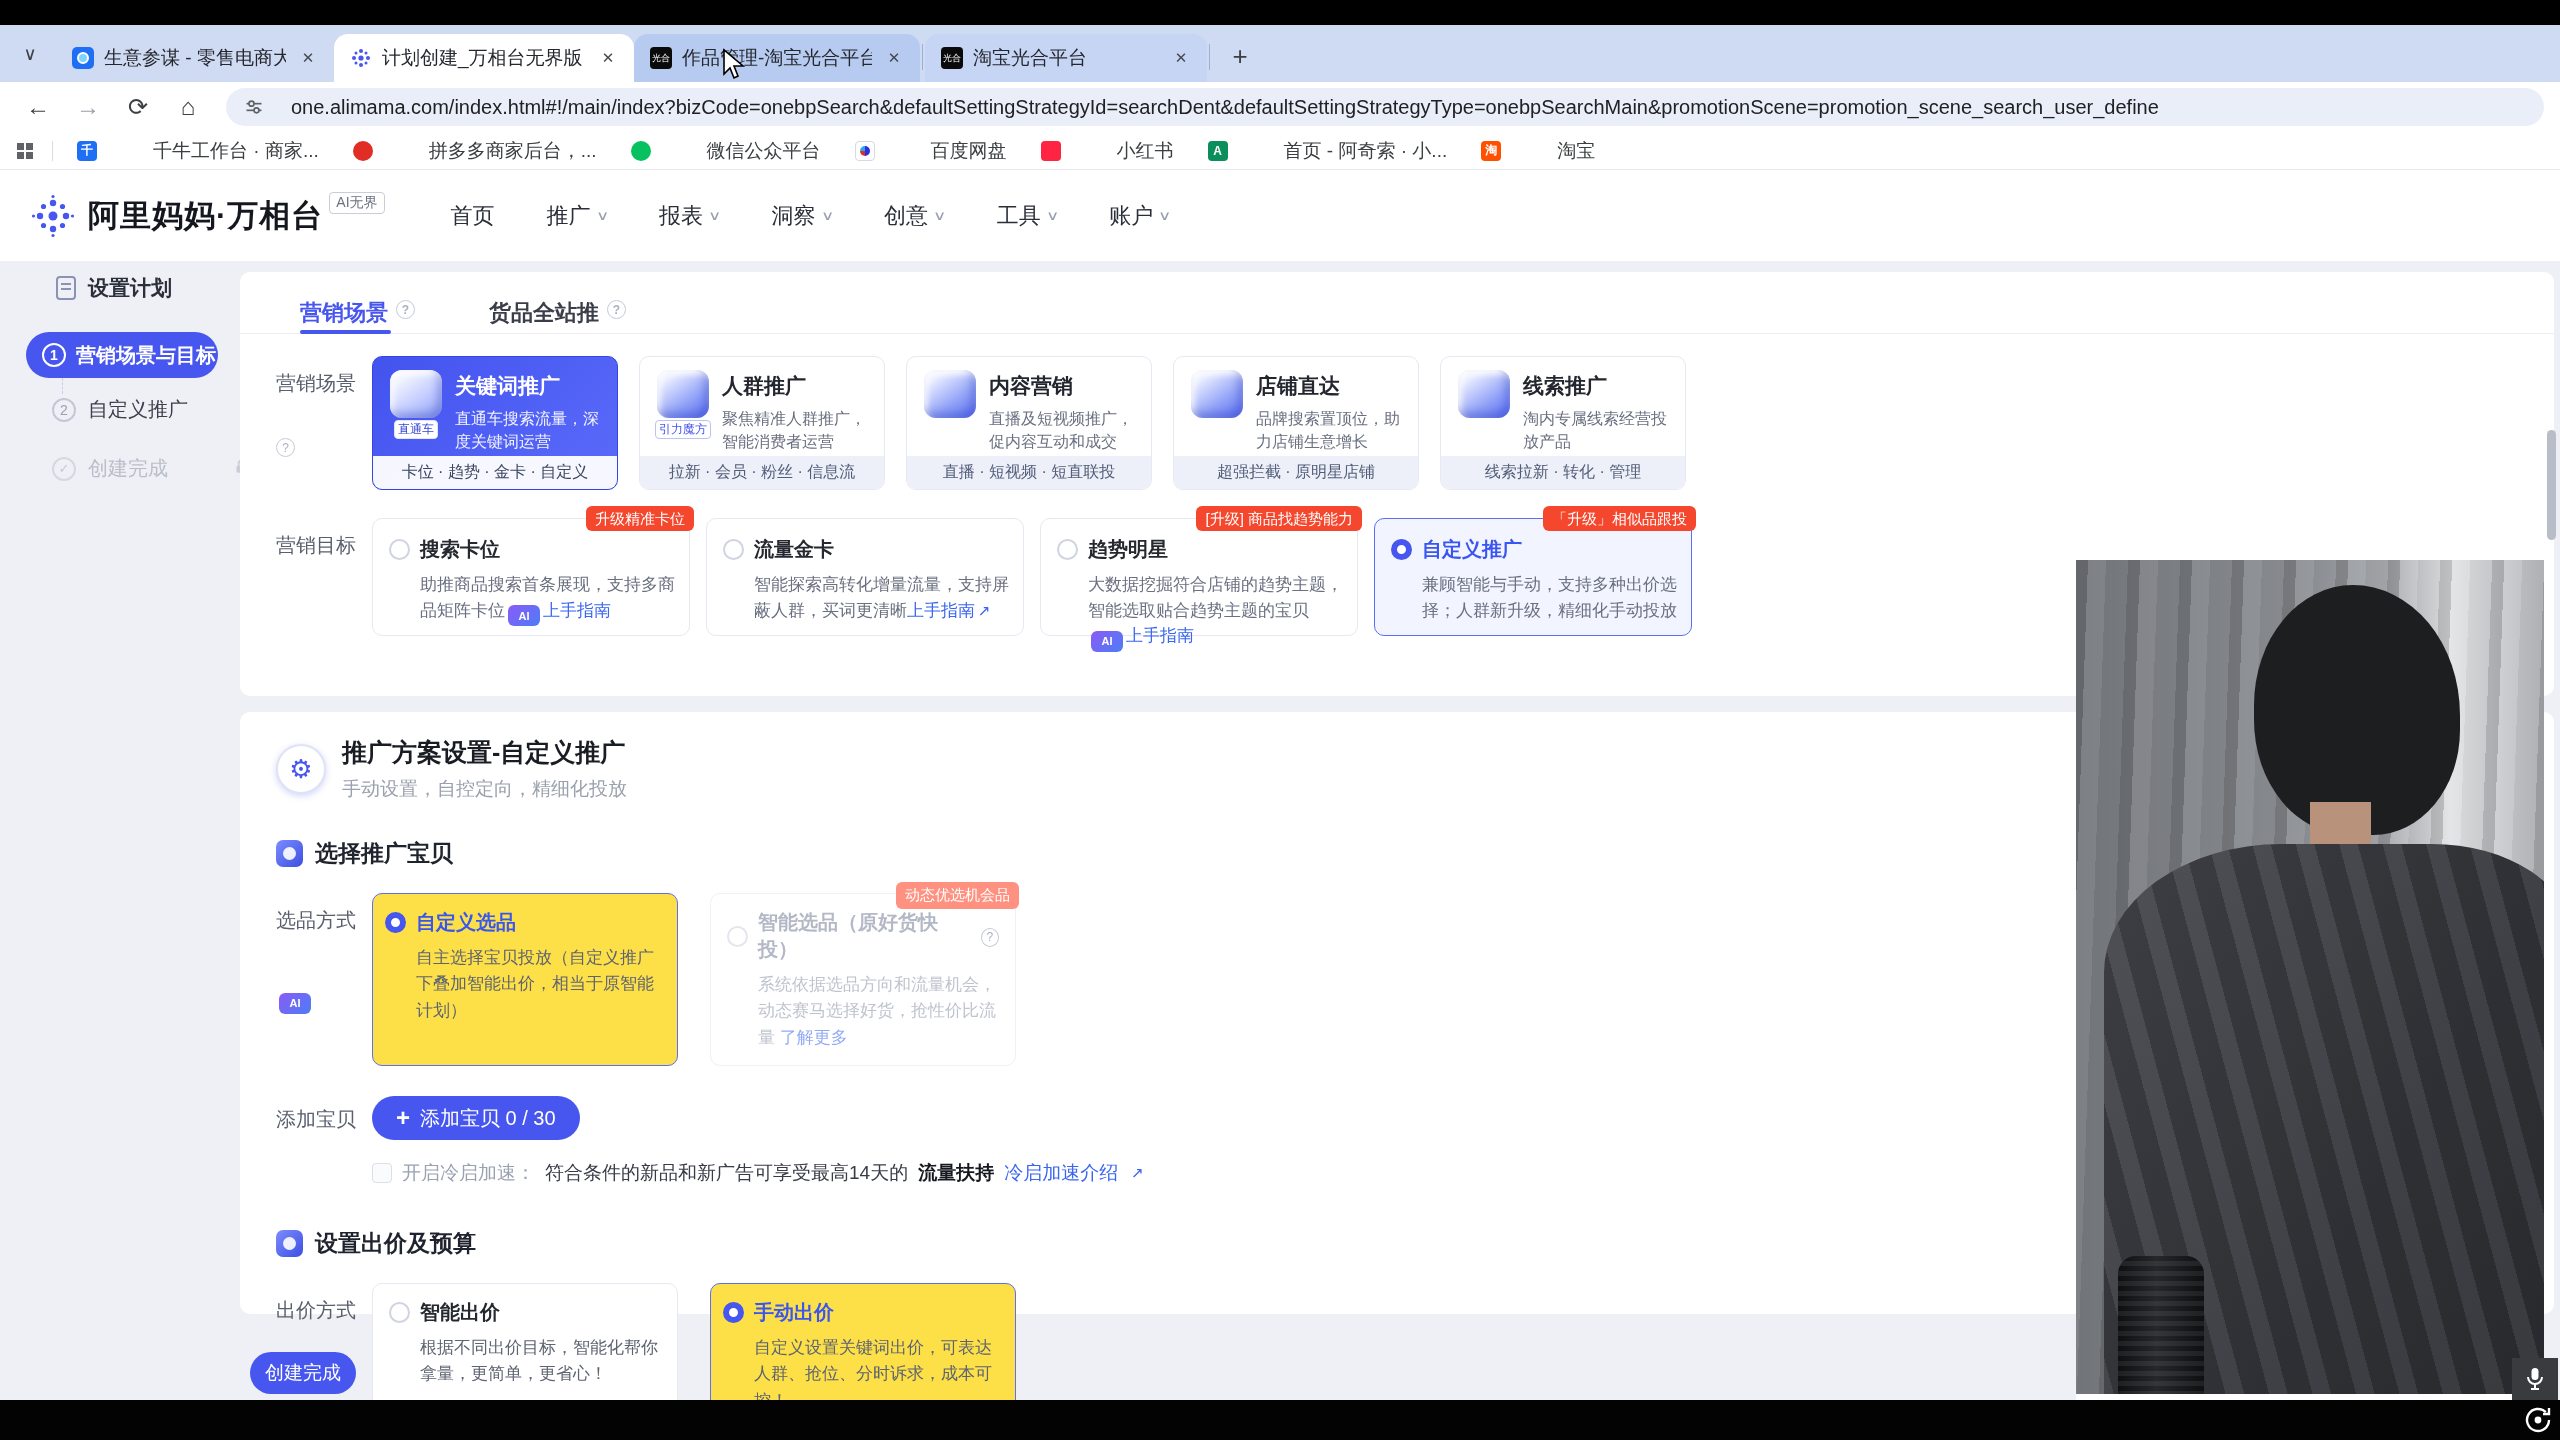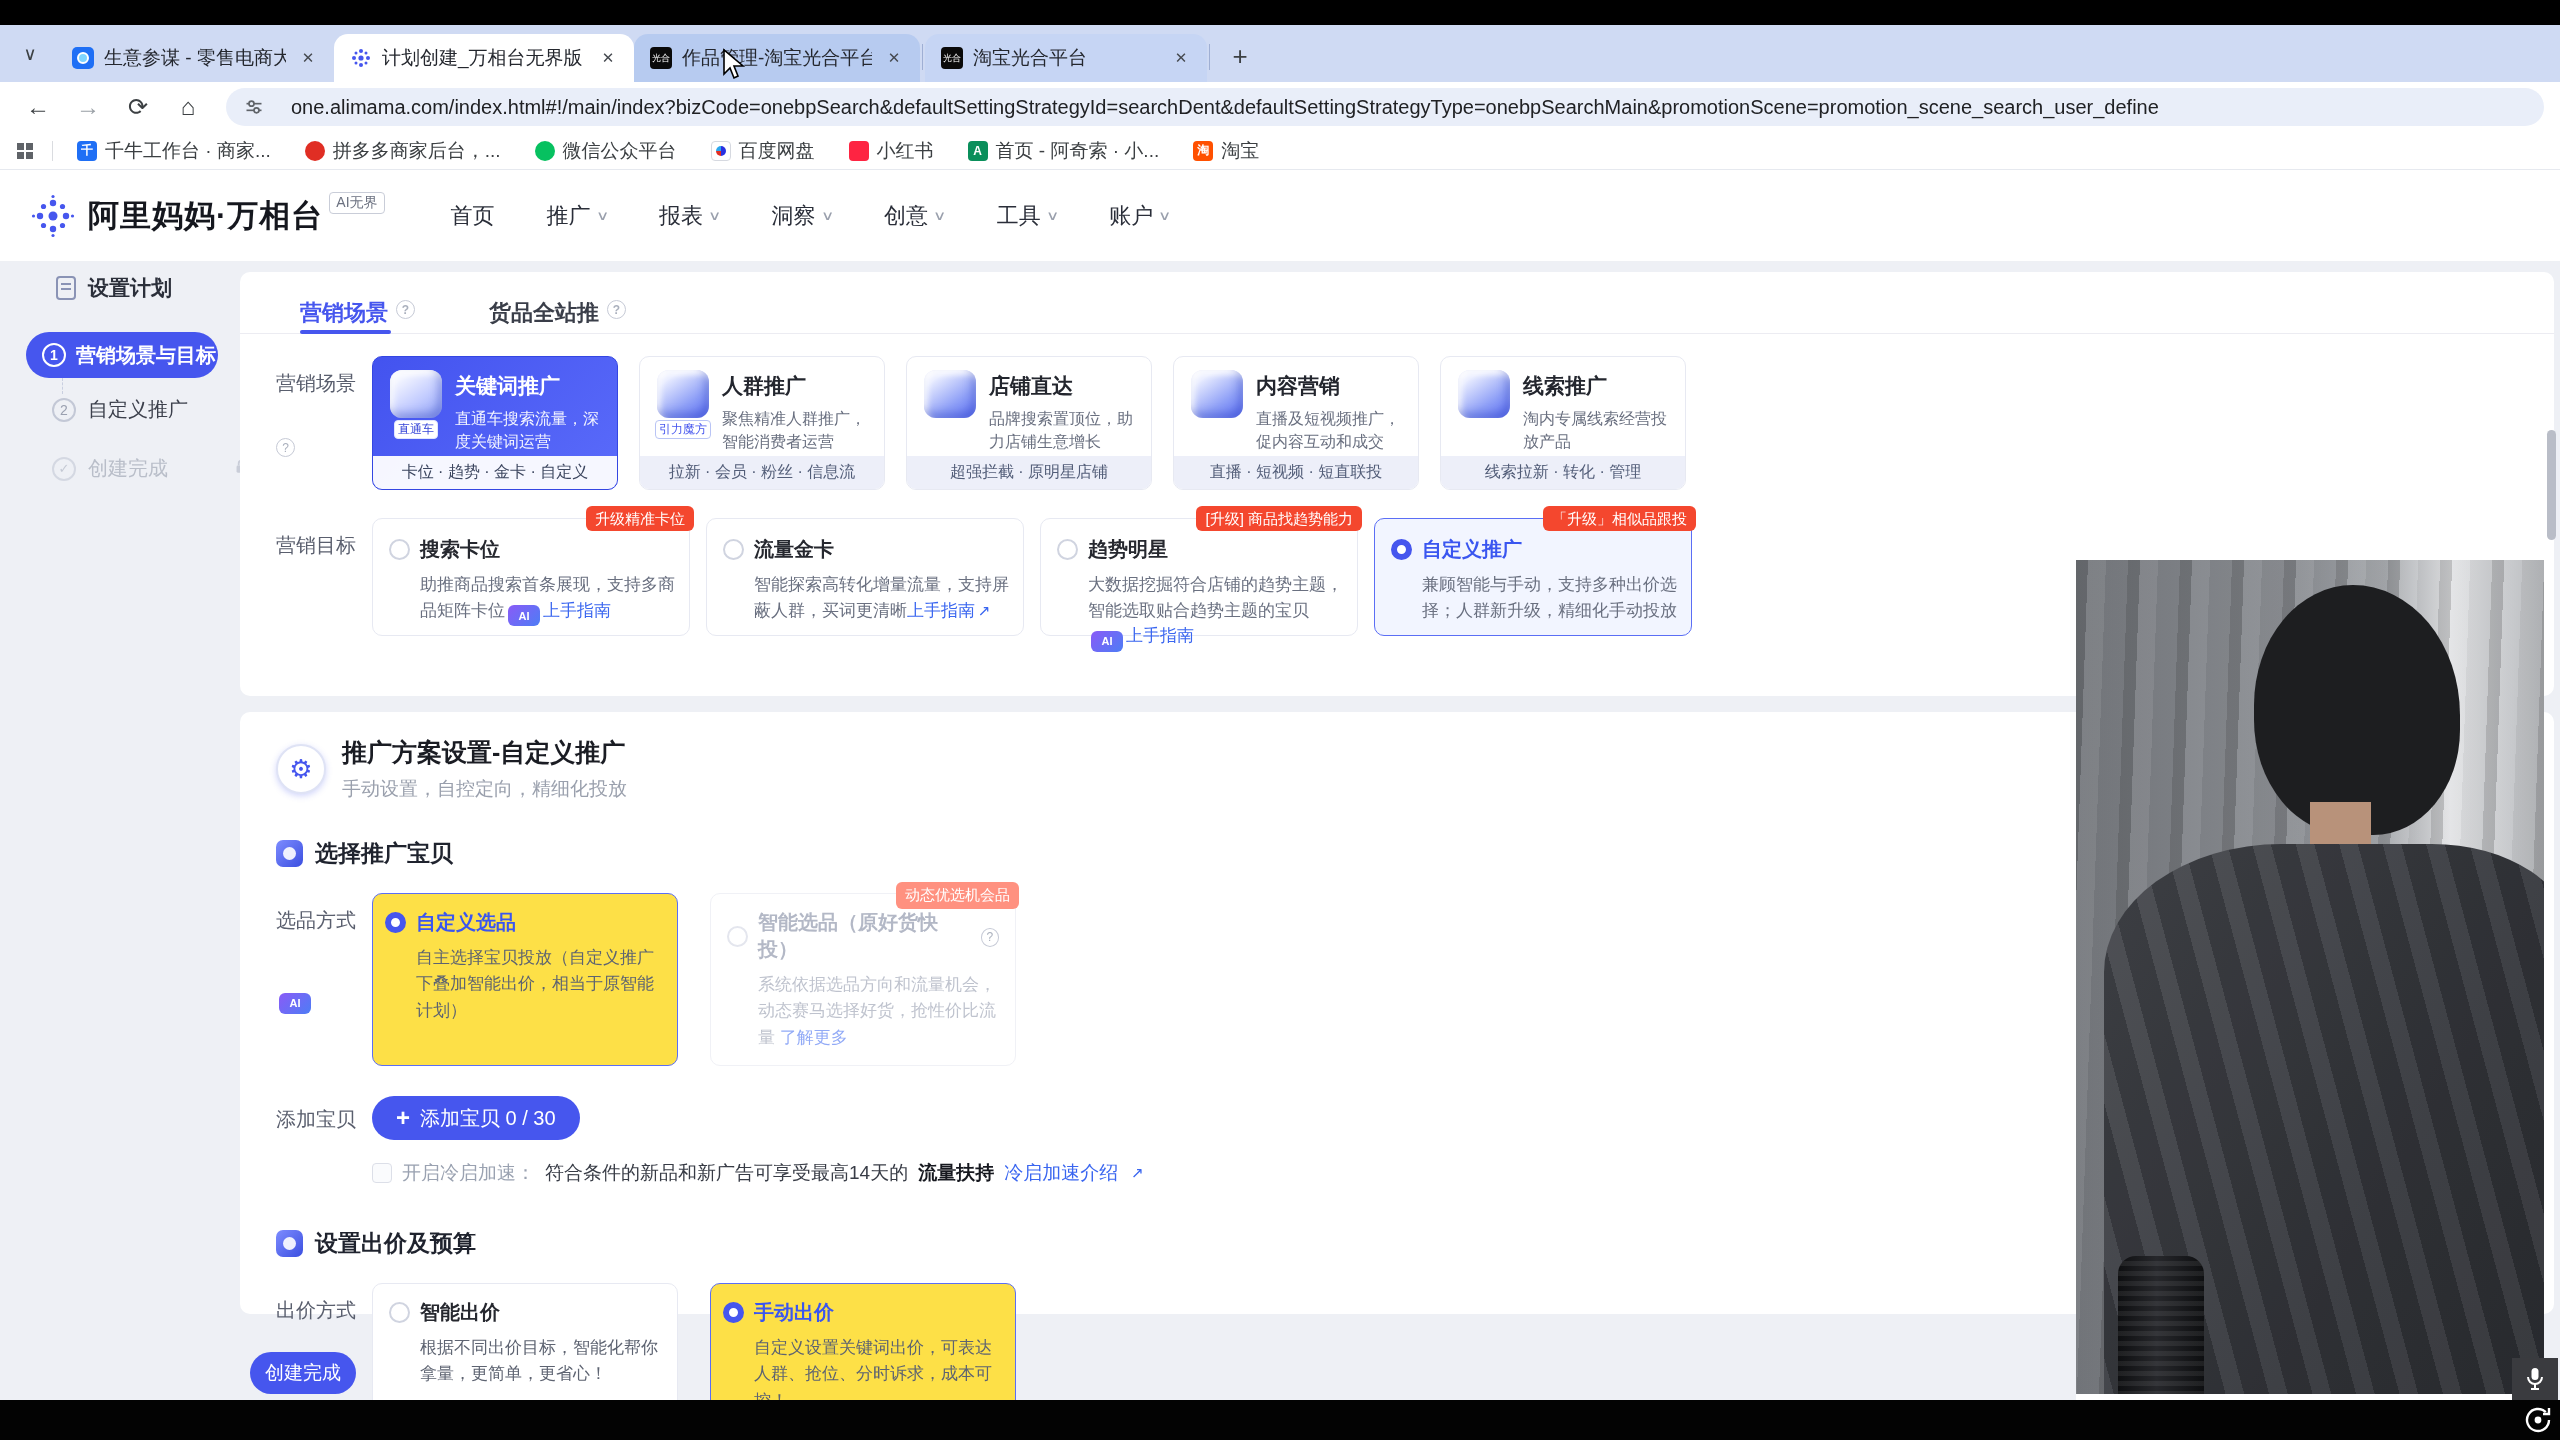--- a/index.html
+++ b/index.html
@@ -49,21 +49,21 @@
   .url-text { font-size:20px; color:#202124; white-space:nowrap; overflow:hidden; margin-left:12px; }
 
   .bookmarksrow { left:0; top:132px; width:2560px; height:38px; background:#fff;
                   border-bottom:1px solid #e6e9ef; display:flex; align-items:center;
                   padding-left:16px; gap:14px; }
   .apps-icon { width:18px; height:18px; position:relative; margin-right:4px; }
   .apps-icon::before { content:""; position:absolute; left:1px; top:1px; width:7px; height:7px;
                        background:#5f6368; box-shadow:9px 0 #5f6368, 0 9px #5f6368, 9px 9px #5f6368; }
   .bm-divider { width:1px; height:20px; background:#dadce0; }
   .bookmark { display:flex; align-items:center; gap:8px; margin:0 10px; }
-  .bm-label { font-size:19px; color:#3c4043; white-space:nowrap; }
+  .bm-label { font-size:19px; color:#3c4043; white-space:nowrap;margin-left:48px; }
   .bm-fav { width:20px; height:20px; border-radius:4px; flex:none;
             display:flex; align-items:center; justify-content:center;
             color:#fff; font-size:12px; font-weight:bold; }
   .bm1 { background:#1f6ff5; } .bm2 { background:#e02e24; border-radius:50%; }
   .bm3 { background:#07c160; border-radius:50%; } .bm4 { background:#fff; border:1px solid #d6d9e0; position:relative; }
   .bm4::after { content:""; position:absolute; inset:4px; border-radius:50%;
                 background:conic-gradient(#2932e1 0 50%, #e02e24 50% 75%, #2aa7ee 75% 100%); }
   .bm5 { background:#fe2442; } .bm6 { background:#0a8f5b; }
   .bm7 { background:#ff5000; }
 
@@ -462,38 +462,38 @@
           </div>
           <div class="sc-foot">拉新 · 会员 · 粉丝 · 信息流</div>
         </div>
 
         <div class="scene-card">
           <div class="sc-body">
             <div class="sc-iconcol">
                 <div class="sc-icon"></div>
               </div>
             <div class="sc-text">
-              <div class="sc-title">店铺直达</div>
-              <div class="sc-desc">品牌搜索置顶位，助力店铺生意增长</div>
+              <div class="sc-title">内容营销</div>
+              <div class="sc-desc">直播及短视频推广，促内容互动和成交</div>
             </div>
           </div>
-          <div class="sc-foot">超强拦截 · 原明星店铺</div>
+          <div class="sc-foot">直播 · 短视频 · 短直联投</div>
         </div>
 
         <div class="scene-card">
           <div class="sc-body">
             <div class="sc-iconcol">
                 <div class="sc-icon"></div>
               </div>
             <div class="sc-text">
-              <div class="sc-title">内容营销</div>
-              <div class="sc-desc">直播及短视频推广，促内容互动和成交</div>
+              <div class="sc-title">店铺直达</div>
+              <div class="sc-desc">品牌搜索置顶位，助力店铺生意增长</div>
             </div>
           </div>
-          <div class="sc-foot">直播 · 短视频 · 短直联投</div>
+          <div class="sc-foot">超强拦截 · 原明星店铺</div>
         </div>
 
         <div class="scene-card">
           <div class="sc-body">
             <div class="sc-iconcol">
                 <div class="sc-icon"></div>
               </div>
             <div class="sc-text">
               <div class="sc-title">线索推广</div>
               <div class="sc-desc">淘内专属线索经营投放产品</div>

